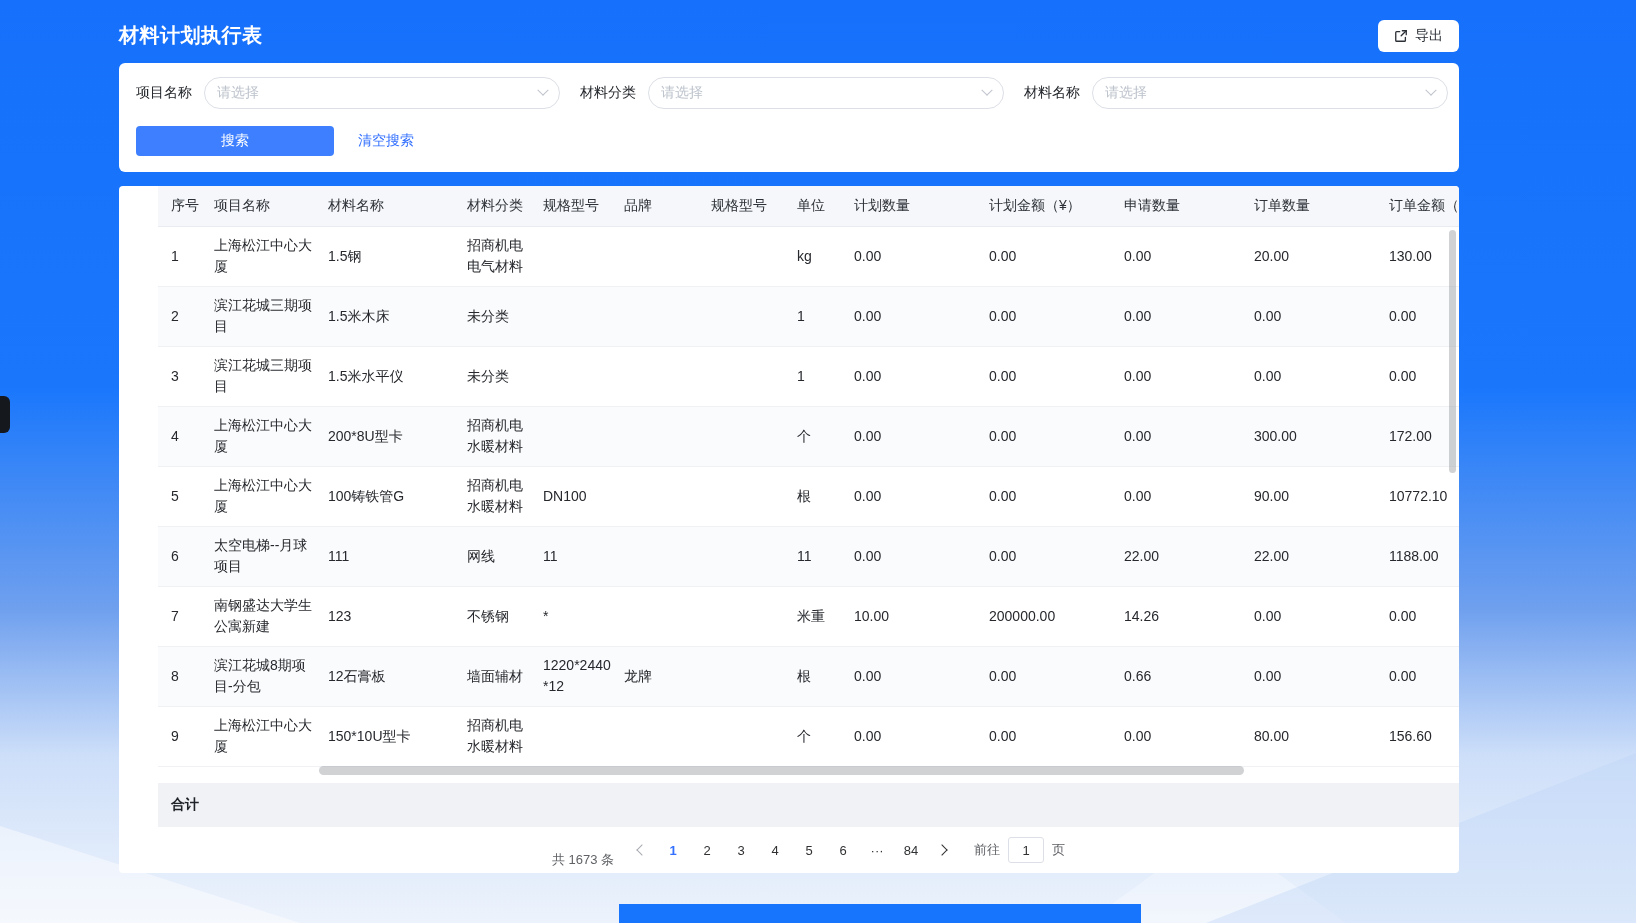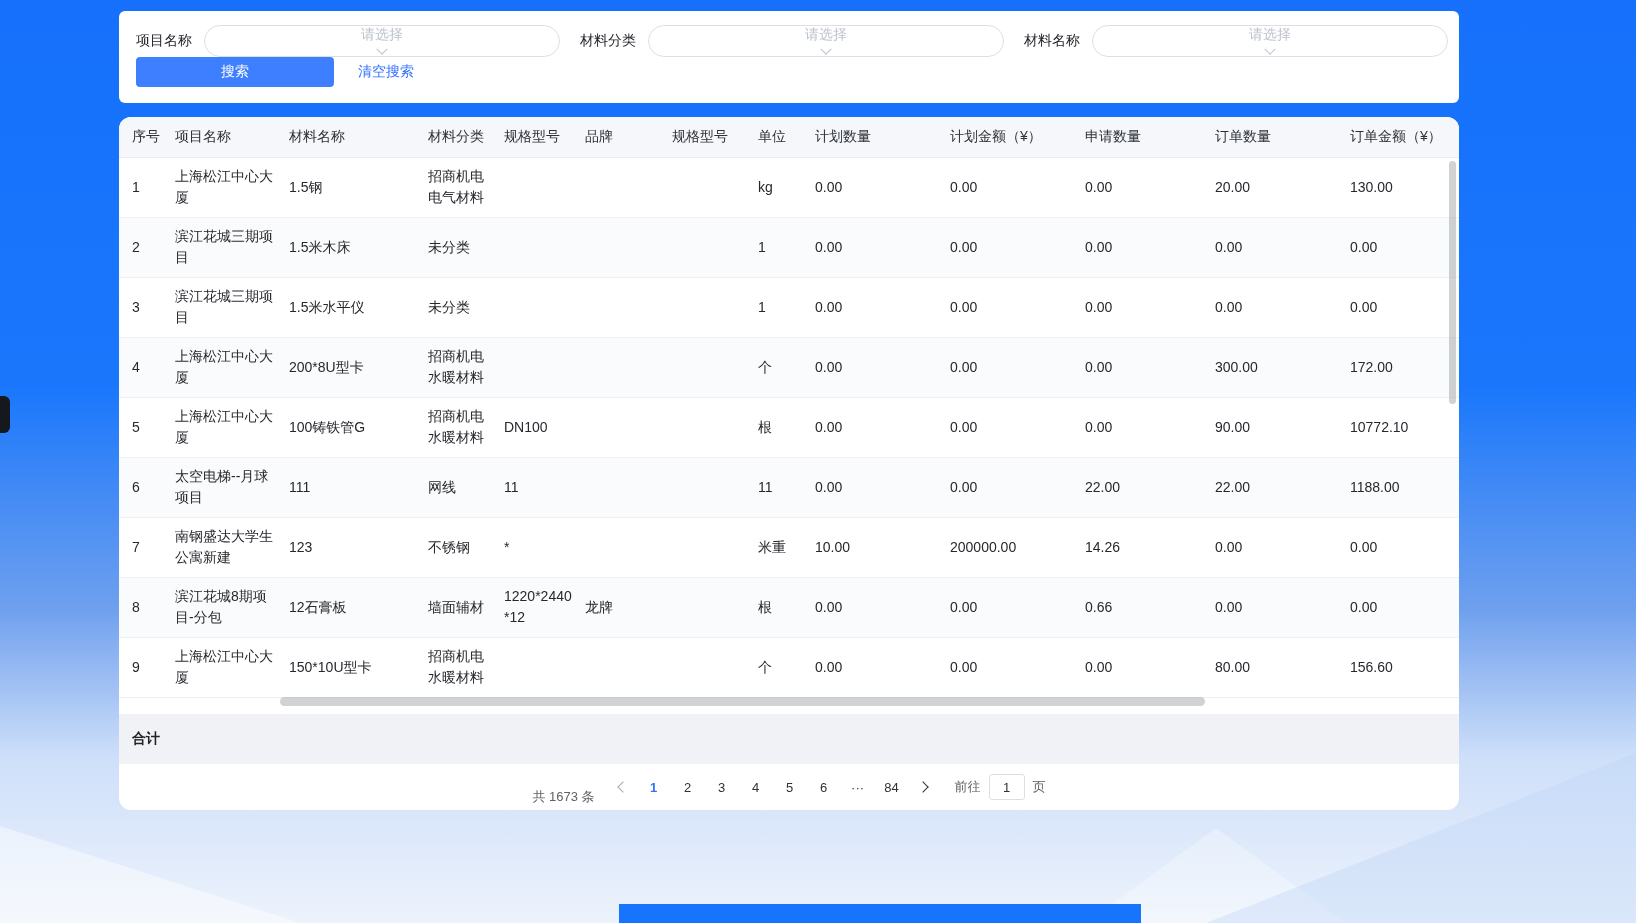--- a/index.html
+++ b/index.html
@@ -36,44 +36,44 @@
   .page-title{margin:0;font-size:20px;font-weight:700;color:#fff;letter-spacing:.5px;}
   .export-btn{display:inline-flex;align-items:center;gap:7px;height:32px;padding:0 16px;
     background:#fff;border:none;border-radius:6px;font-size:14px;color:#2b2f36;cursor:pointer;
     font-family:inherit;}
   
   .filter-panel{margin-top:11px;background:#fff;border-radius:6px;padding:14px 18px 16px 17px;}
   .filter-row{display:flex;align-items:center;gap:20px;}
   .filter-group{display:flex;align-items:center;gap:12px;}
   .filter-label{font-size:14px;color:#23262b;white-space:nowrap;}
   .select{width:356px;height:32px;border:1px solid #dcdfe6;border-radius:16px;background:#fff;
-    display:flex;align-items:center;justify-content:space-between;padding:0 12px;cursor:pointer;flex-direction:column;}
+    display:flex;align-items:center;justify-content:space-between;padding:0 12px;cursor:pointer;}
   .select .placeholder{color:#bdc3cc;font-size:14px;}
   .chev-down{width:8px;height:8px;border-right:1.5px solid #c0c4cc;border-bottom:1.5px solid #c0c4cc;
     transform:rotate(45deg) translate(-2px,-2px);}
-  .filter-actions{display:flex;align-items:center;}
+  .filter-actions{margin-top:17px;display:flex;align-items:center;}
   .search-btn{width:198px;height:30px;background:var(--primary);color:#fff;border:none;border-radius:4px;
     font-size:14px;cursor:pointer;font-family:inherit;}
   .clear-link{margin-left:24px;color:var(--link);font-size:14px;cursor:pointer;text-decoration:none;}
   
-  .table-card{margin-top:14px;background:#fff;border-radius:12px;overflow:hidden;}
+  .table-card{margin-top:14px;background:#fff;border-radius:4px;overflow:hidden;padding-left:39px;}
   .table-scroll{position:relative;height:597px;overflow:hidden;}
   table{border-collapse:collapse;table-layout:fixed;width:1340px;font-size:14px;color:#26282d;}
   thead th{height:40px;background:#f5f7fa;font-weight:500;color:#2e3238;text-align:left;
     padding:0 12px 0 0;border-bottom:1px solid #e8ebf0;white-space:nowrap;overflow:hidden;}
   thead th.first, tbody td.first{padding-left:13px;}
   tbody td{height:60px;padding:8px 12px 8px 0;line-height:21px;border-bottom:1px solid #f0f1f4;
     vertical-align:middle;word-break:break-all;}
   tbody tr:nth-child(even){background:#fafbfc;}
   .h-scrollbar{position:absolute;left:161px;top:580px;width:925px;height:9px;border-radius:5px;
     background:rgba(144,147,153,.42);cursor:pointer;}
   .v-scrollbar{position:absolute;right:3px;top:44px;width:7px;height:243px;border-radius:4px;
     background:rgba(144,147,153,.42);cursor:pointer;}
   
-  .summary-row{display:flex;align-items:center;height:50px;background:#f0f2f5;
+  .summary-row{display:flex;align-items:center;height:44px;background:#f0f2f5;
     padding:0 50px 0 13px;font-size:14px;color:#1f2329;}
   .summary-label{font-weight:700;}
   .summary-items{margin-left:auto;display:flex;gap:44px;}
   .summary-item{font-weight:600;white-space:nowrap;}
   
   .pagination{display:flex;align-items:center;justify-content:center;height:46px;
     font-size:13px;color:#606266;}
   .total-count{margin-right:14px;margin-top:20px;}
   .page-arrow{width:28px;height:28px;background:transparent;border:none;display:flex;
     align-items:center;justify-content:center;cursor:pointer;}
@@ -97,20 +97,33 @@
   <div class="poly-left"></div>
   <div class="poly-mid"></div>
   <div class="poly-right"></div>
   <div class="decor-bar"></div>
 </div>
 
 <div class="drawer-handle"></div>
 
 <div class="page">
 
+  <div class="topbar">
+    <h1 class="page-title">材料计划执行表</h1>
+    <button class="export-btn">
+      <span style="display:inline-flex;">
+        <svg width="14" height="14" viewBox="0 0 16 16">
+          <path d="M13 9.5V13a1 1 0 0 1-1 1H3a1 1 0 0 1-1-1V4a1 1 0 0 1 1-1h3.5" fill="none" stroke="#2b2f36" stroke-width="1.5" stroke-linecap="round"></path>
+          <path d="M9.5 2H14v4.5" fill="none" stroke="#2b2f36" stroke-width="1.5" stroke-linecap="round"></path>
+          <path d="M14 2L8.2 7.8" fill="none" stroke="#2b2f36" stroke-width="1.5" stroke-linecap="round"></path>
+        </svg>
+      </span>
+      <span>导出</span>
+    </button>
+  </div>
 
   <section class="filter-panel">
     <div class="filter-row" id="filter-fields">
         <div class="filter-group">
           <span class="filter-label">项目名称</span>
           <div class="select">
             <span class="placeholder">请选择</span>
             <span class="chev-down"></span>
           </div>
         </div>

